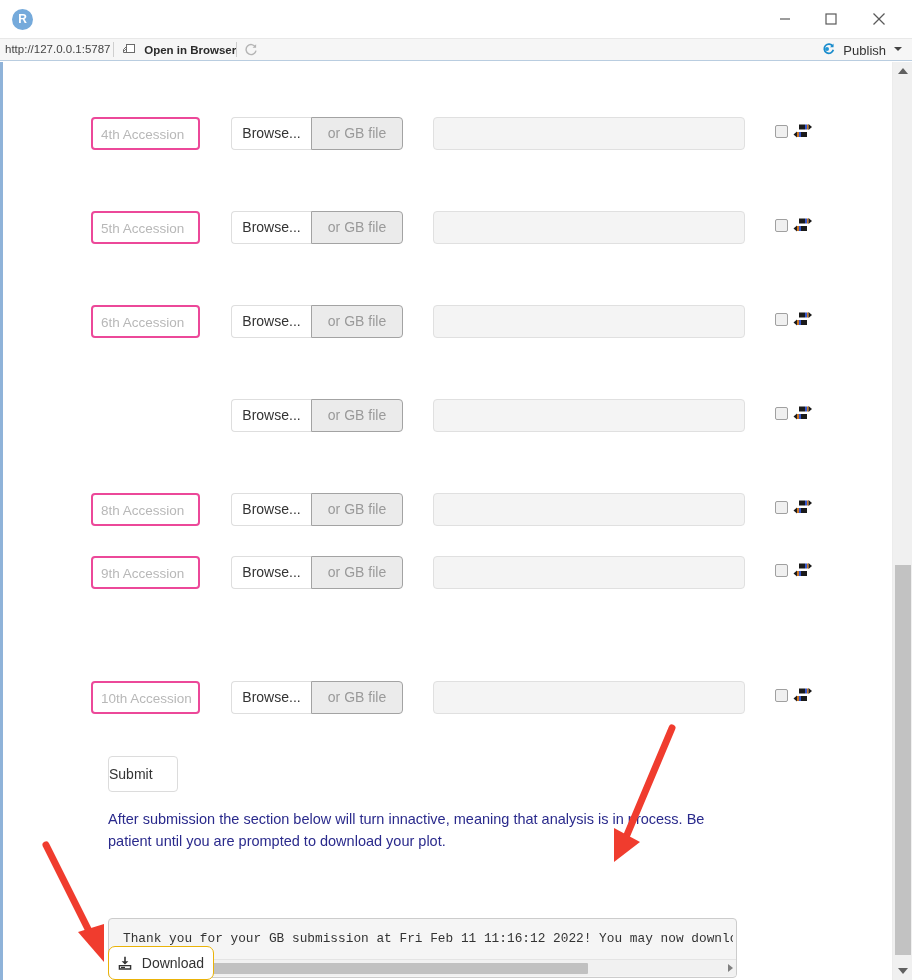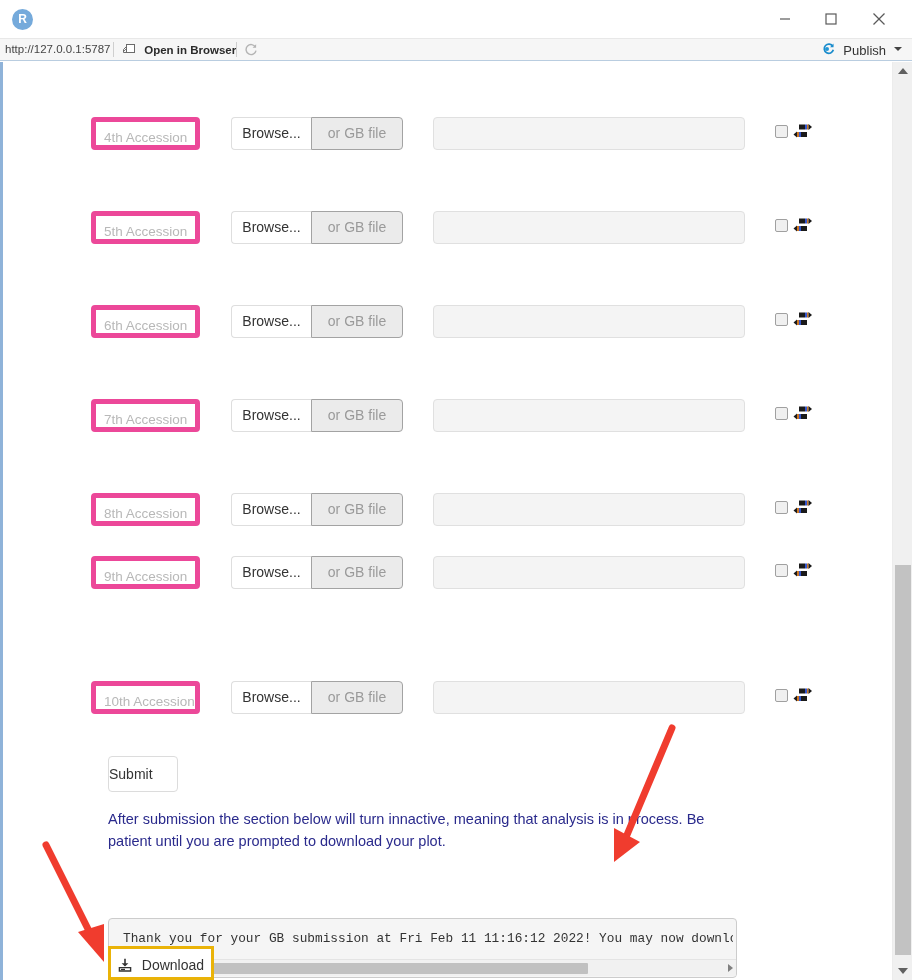--- a/index.html
+++ b/index.html
@@ -158,21 +158,21 @@
     left: 0;
     width: 892px;
     height: 40px;
   }
   .acc-input {
     position: absolute;
     left: 88px; top: 0;
     width: 109px;
     height: 33px;
     box-sizing: border-box;
-    border: 5px solid #ec4899;
+    border: 2px solid #ec4899;
     border-radius: 4px;
     background: #ffffff;
     color: #b8b8b8;
     font-size: 13.5px;
     font-family: "Liberation Sans", sans-serif;
     padding: 0 8px;
     line-height: 31px;
     overflow: hidden;
     white-space: nowrap;
     text-overflow: clip;
@@ -312,22 +312,22 @@
     border-bottom: 4px solid transparent;
   }
   #msg-arrow-left { left: 3px; border-right: 5px solid #808080; }
   #msg-arrow-right { right: 4px; border-left: 5px solid #808080; }
 
   #download-btn {
     position: absolute;
     left: 105px; top: 884px;
     width: 106px; height: 34px;
     box-sizing: border-box;
-    border: 3px solid #eab308;
-    border-radius: 0;
+    border: 1px solid #eab308;
+    border-radius: 7px;
     background: #ffffff;
     color: #333333;
     font-size: 14px;
     line-height: 32px;
     text-align: center;
     cursor: default;
     white-space: nowrap;
   }
   #download-icon { display: inline-block; vertical-align: -2px; margin-right: 6px; }
 
@@ -480,21 +480,20 @@
                 <rect x="13" y="4.5" width="2" height="5" fill="#3355cc"></rect>
                 <rect x="15" y="4.5" width="1.5" height="5" fill="#cc7722"></rect>
                 <path d="M16.5 4 L20 7 L16.5 10 Z" fill="#1a1a1a"></path>
                 <rect x="5" y="12" width="2" height="5" fill="#cc7722"></rect>
                 <rect x="7" y="12" width="2" height="5" fill="#3355cc"></rect>
                 <rect x="9" y="12" width="6" height="5" fill="#1a1a1a"></rect>
                 <path d="M5 11.5 L1.5 14.5 L5 17.5 Z" fill="#1a1a1a"></path>
               </svg></div>
           </div>
           <div class="row" style="top: 337px;">
-            <div class="acc-input">7th Accession</div>
             <div class="file-group">
               <div class="btn-browse">Browse...</div>
               <div class="file-placeholder">or GB file</div>
             </div>
             <div class="path-input"></div>
             <div class="row-check"></div>
             <div class="row-icon"><svg width="22" height="22" viewBox="0 0 22 22">
                 <rect x="7" y="4.5" width="6" height="5" fill="#1a1a1a"></rect>
                 <rect x="13" y="4.5" width="2" height="5" fill="#3355cc"></rect>
                 <rect x="15" y="4.5" width="1.5" height="5" fill="#cc7722"></rect>

